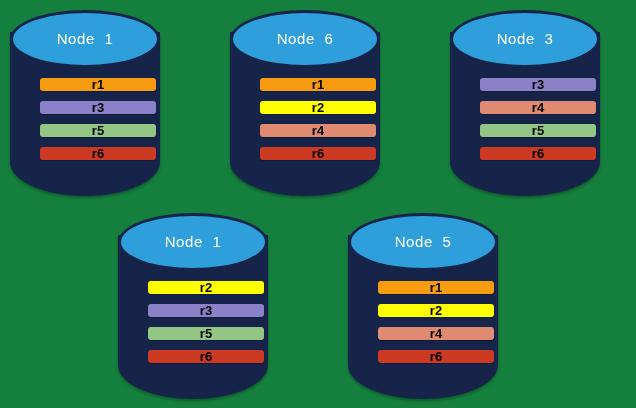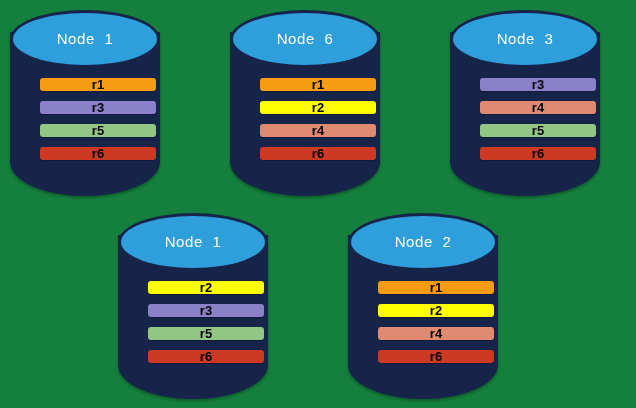--- a/index.html
+++ b/index.html
@@ -144,21 +144,21 @@
         <div class="replica" style="background: rgb(255, 255, 0);">r2</div>
         <div class="replica" style="background: rgb(139, 129, 200);">r3</div>
         <div class="replica" style="background: rgb(147, 198, 133);">r5</div>
         <div class="replica" style="background: rgb(204, 58, 36);">r6</div>
       </div>
     </div>
     <div class="node" style="left: 348px; top: 213px;">
       <div class="body" style="background: rgb(22, 36, 74);"></div>
       <div class="top-rim" style="background: rgb(22, 36, 74);"></div>
       <div class="top" style="background: rgb(47, 159, 219);">
-        <div class="node-label">Node  2</div>
+        <div class="node-label">Node  5</div>
       </div>
       <div class="replicas">
         <div class="replica" style="background: rgb(247, 155, 16);">r1</div>
         <div class="replica" style="background: rgb(255, 255, 0);">r2</div>
         <div class="replica" style="background: rgb(224, 138, 114);">r4</div>
         <div class="replica" style="background: rgb(204, 58, 36);">r6</div>
       </div>
     </div>
   </div>
 

